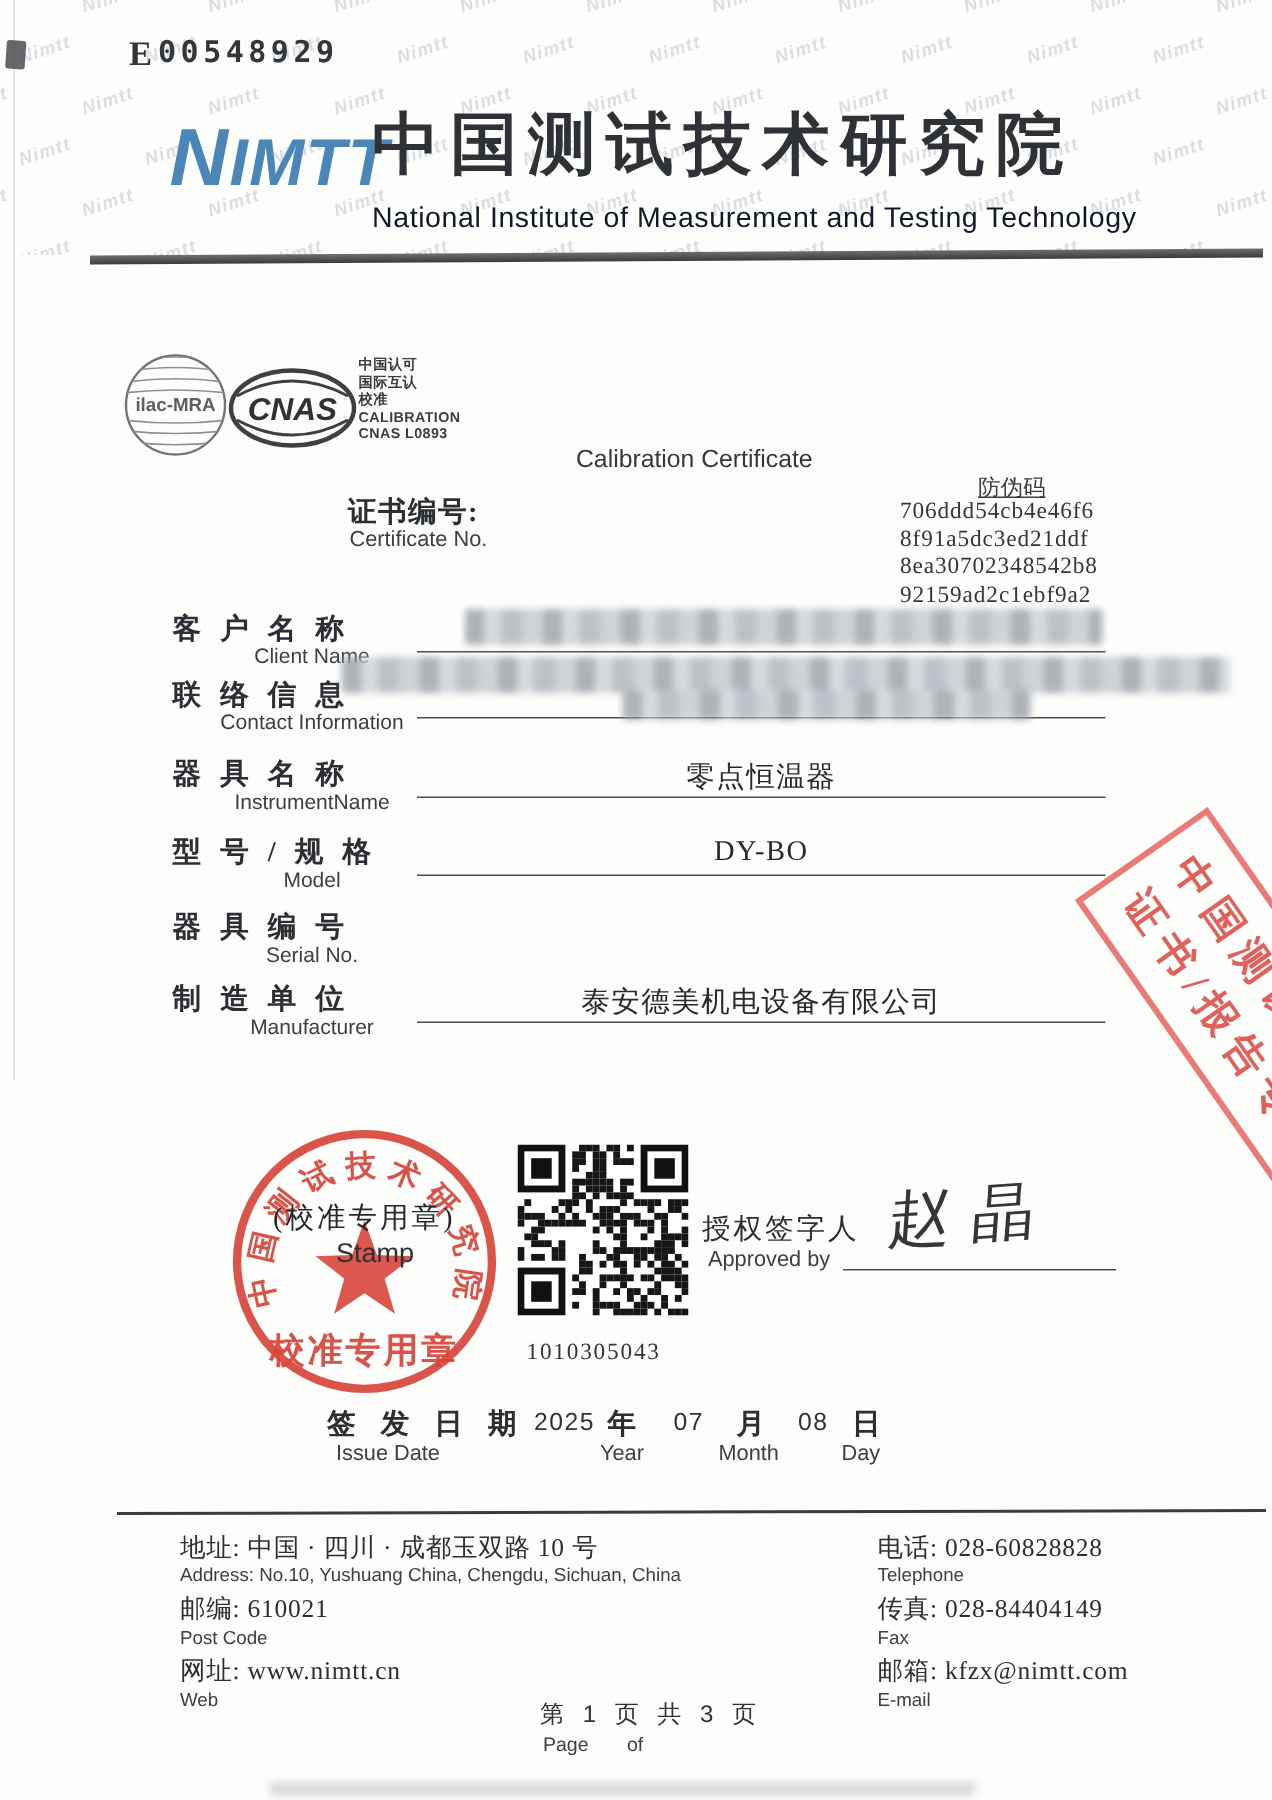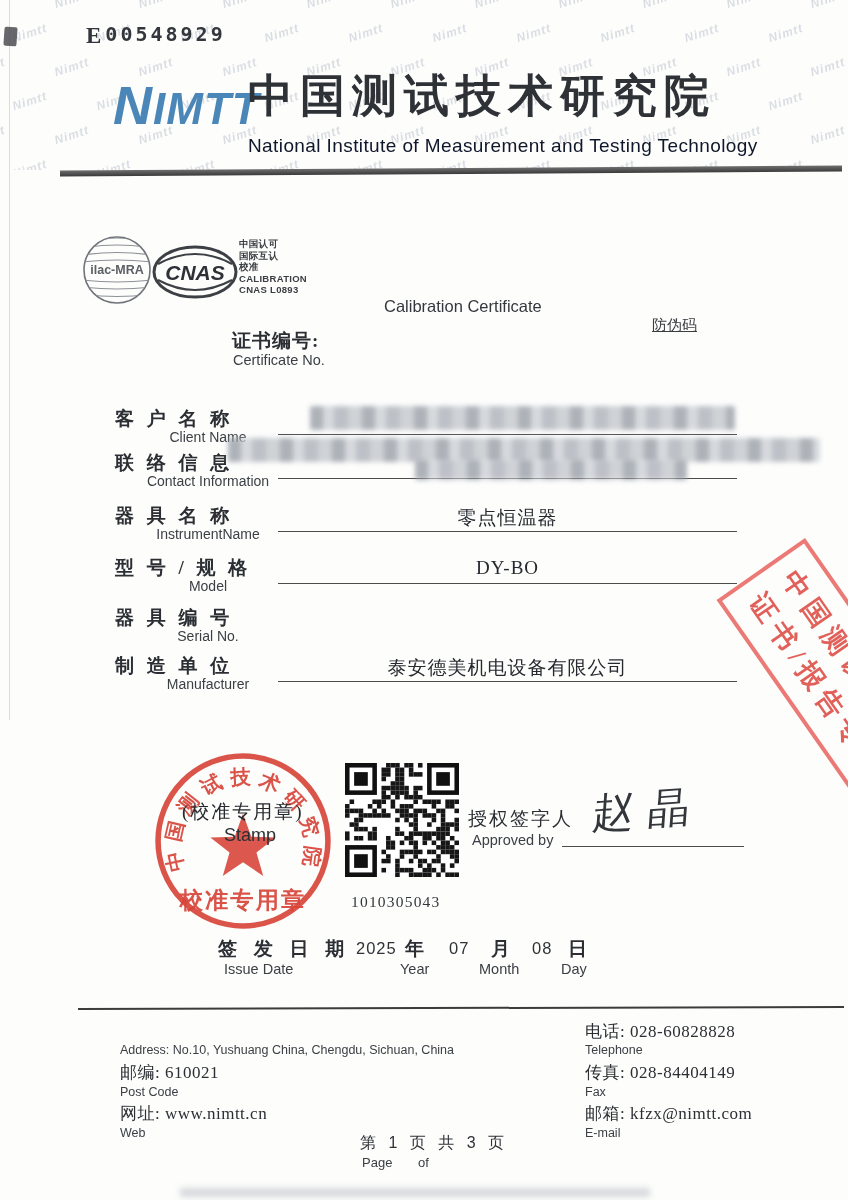--- a/index.html
+++ b/index.html
@@ -202,20 +202,26 @@
       <div>CALIBRATION</div>
       <div>CNAS L0893</div>
     </div>
 
   <div class="title-en">Calibration Certificate</div>
 
   <div class="certno-label">证书编号:</div>
   <div class="certno-en">Certificate No.</div>
 
   <div class="anti-label">防伪码</div>
+  <ul class="anti-codes">
+      <li>706ddd54cb4e46f6</li>
+      <li>8f91a5dc3ed21ddf</li>
+      <li>8ea30702348542b8</li>
+      <li>92159ad2c1ebf9a2</li>
+    </ul>
 
   <div>
       <div class="field-row" style="top: 406px;">
         <div class="f-label">客 户 名 称</div>
         <div class="f-sub">Client Name</div>
         <div class="f-line"><span></span></div>
         <div class="redact" style="left: 195px; top: 0px; width: 425px; height: 24px;"></div>
       </div>
       <div class="field-row" style="top: 450px;">
         <div class="f-label">联 络 信 息</div>
@@ -510,20 +516,21 @@
   <div class="d-cn" style="left:405px">年</div>
   <div class="d-en" style="left:400px">Year</div>
   <div class="d-val" style="left:449px">07</div>
   <div class="d-cn" style="left:491px">月</div>
   <div class="d-en" style="left:479px">Month</div>
   <div class="d-val" style="left:532px">08</div>
   <div class="d-cn" style="left:568px">日</div>
   <div class="d-en" style="left:561px">Day</div>
 
   <div class="ft-rule"></div>
+  <div class="ft-cn" style="left:120px;top:1020px">地址: 中国 · 四川 · 成都玉双路 10 号</div>
   <div class="ft-en" style="left:120px;top:1043px">Address: No.10, Yushuang China, Chengdu, Sichuan, China</div>
   <div class="ft-cn" style="left:120px;top:1061px">邮编: 610021</div>
   <div class="ft-en" style="left:120px;top:1085px">Post Code</div>
   <div class="ft-cn" style="left:120px;top:1102px">网址: www.nimtt.cn</div>
   <div class="ft-en" style="left:120px;top:1126px">Web</div>
   <div class="ft-cn" style="left:585px;top:1020px">电话: 028-60828828</div>
   <div class="ft-en" style="left:585px;top:1043px">Telephone</div>
   <div class="ft-cn" style="left:585px;top:1061px">传真: 028-84404149</div>
   <div class="ft-en" style="left:585px;top:1085px">Fax</div>
   <div class="ft-cn" style="left:585px;top:1102px">邮箱: kfzx@nimtt.com</div>

